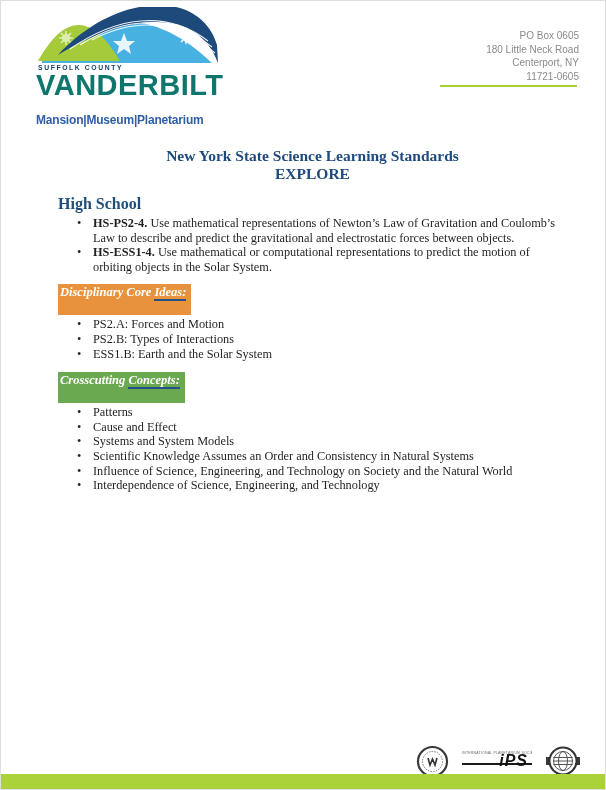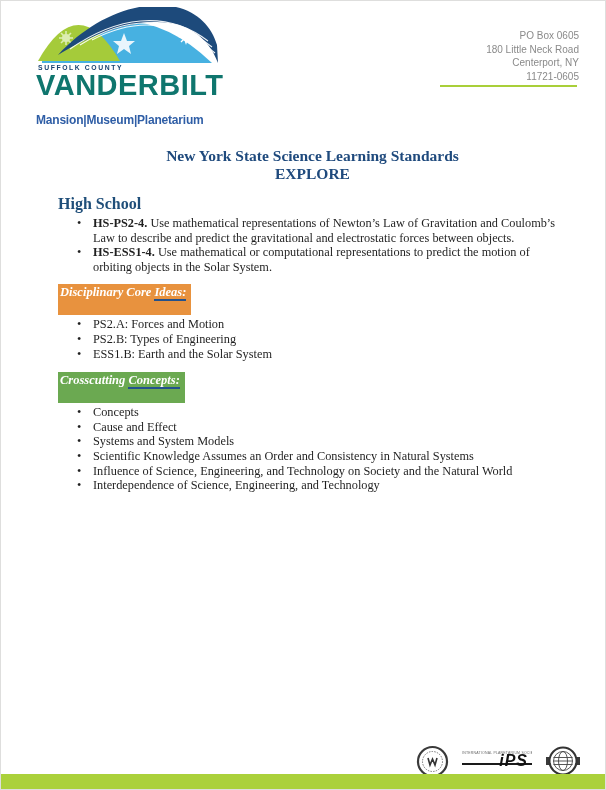--- a/index.html
+++ b/index.html
@@ -136,27 +136,27 @@
 
     <div class="hs-heading">High School</div>
     <ul class="blist">
       <li><span class="lead">HS-PS2-4.</span><span> Use mathematical representations of Newton’s Law of Gravitation and Coulomb’s Law to describe and predict the gravitational and electrostatic forces between objects.</span></li>
       <li><span class="lead">HS-ESS1-4.</span><span> Use mathematical or computational representations to predict the motion of orbiting objects in the Solar System.</span></li>
     </ul>
 
     <div class="hl hl-orange"><span>Disciplinary Core </span><span class="und">Ideas:</span></div>
     <ul class="blist">
       <li>PS2.A: Forces and Motion</li>
-      <li>PS2.B: Types of Engineering</li>
+      <li>PS2.B: Types of Interactions</li>
       <li>ESS1.B: Earth and the Solar System</li>
     </ul>
 
     <div class="hl hl-green"><span>Crosscutting </span><span class="und">Concepts:</span></div>
     <ul class="blist">
-      <li>Concepts</li>
+      <li>Patterns</li>
       <li>Cause and Effect</li>
       <li>Systems and System Models</li>
       <li>Scientific Knowledge Assumes an Order and Consistency in Natural Systems</li>
       <li>Influence of Science, Engineering, and Technology on Society and the Natural World</li>
       <li>Interdependence of Science, Engineering, and Technology</li>
     </ul>
   </div>
 
   <div class="footer-logos">
     <svg width="33" height="33" viewBox="0 0 33 33">

